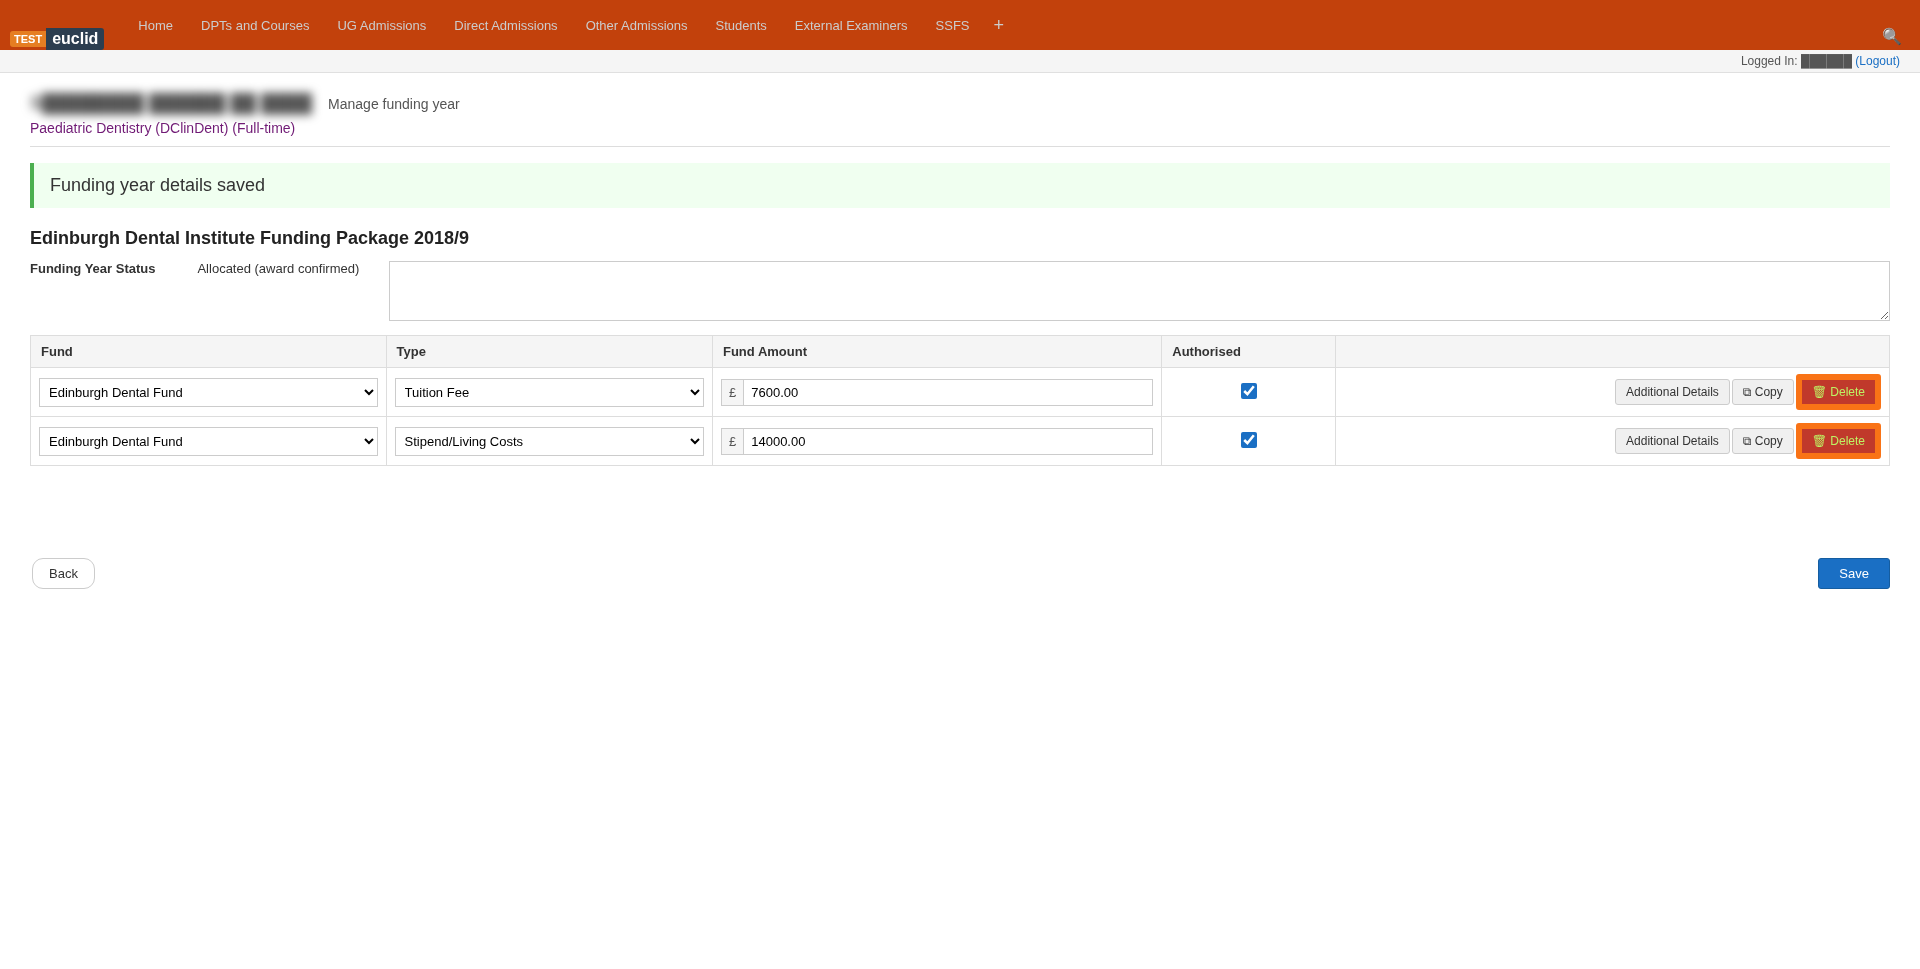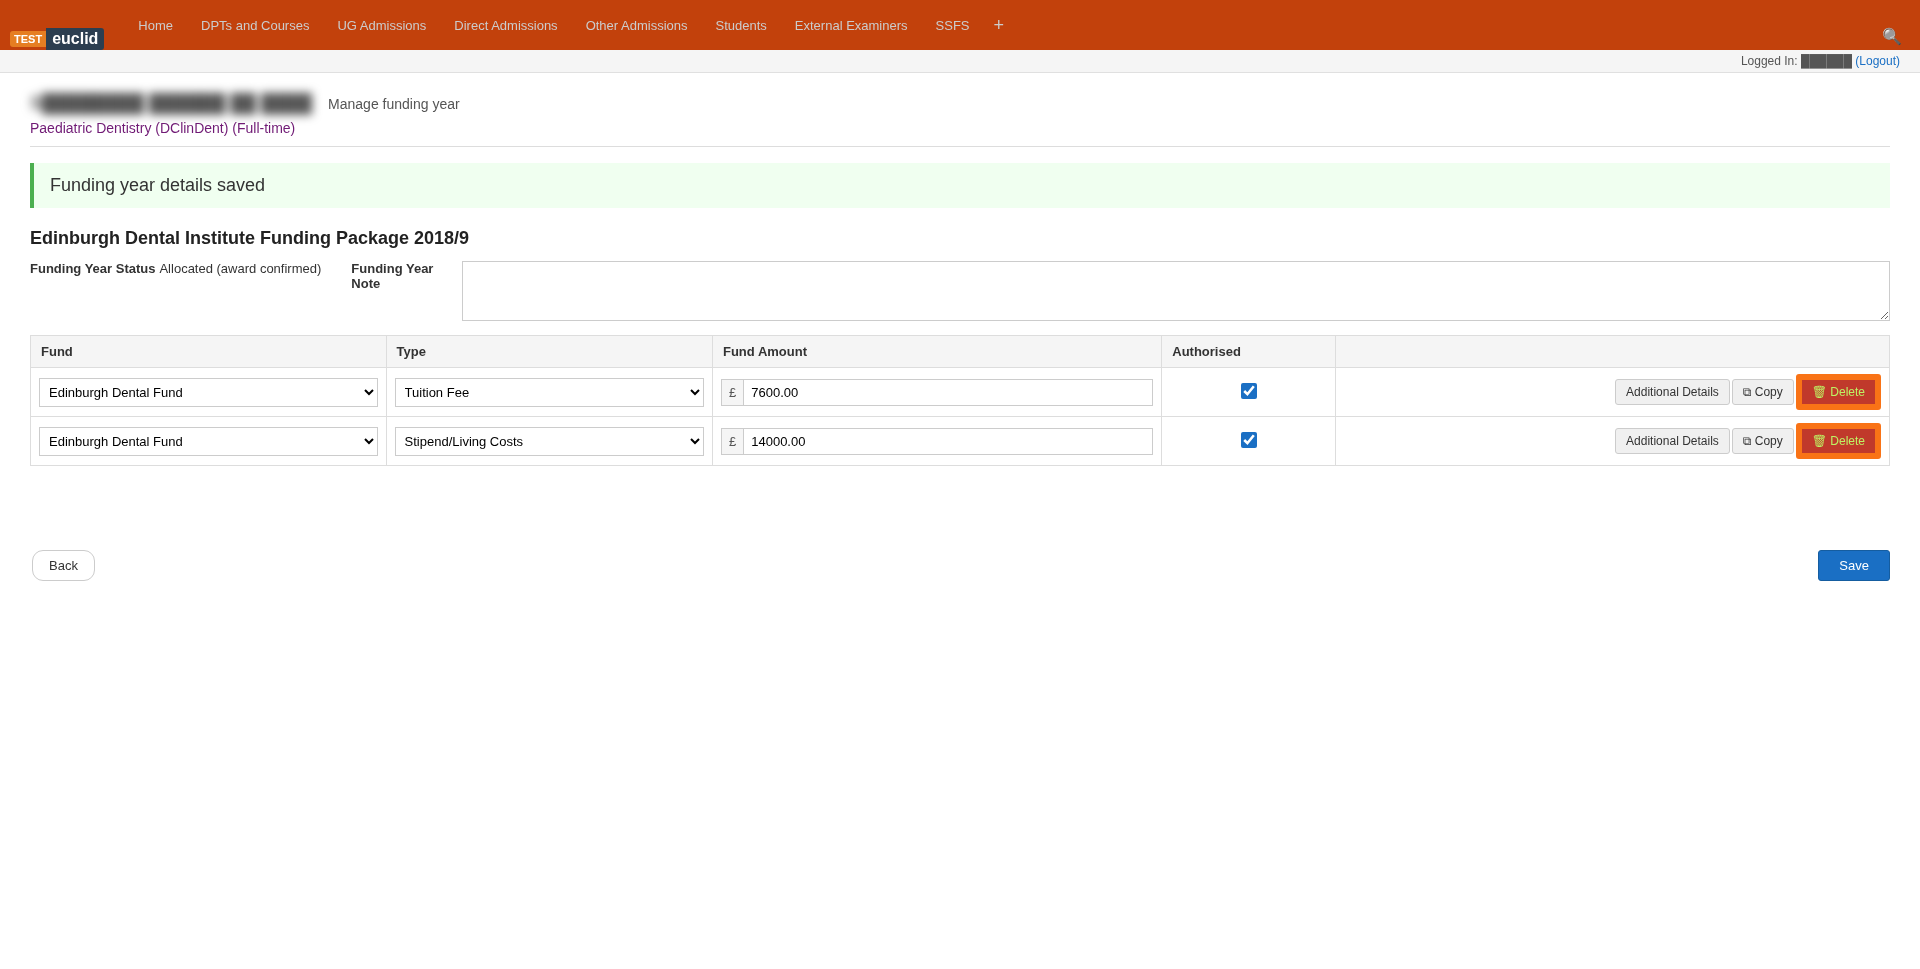--- a/index.html
+++ b/index.html
@@ -147,35 +147,36 @@
       flex: 1;
     }
     .form-label {
       font-weight: bold;
       font-size: 13px;
       color: #333;
     }
     .form-value {
       font-size: 13px;
       color: #333;
+      margin-left: 38px;
     }
     textarea.funding-note-input {
       width: 100%;
       min-height: 60px;
       border: 1px solid #ccc;
       padding: 6px;
       font-size: 13px;
       resize: vertical;
     }
 
     
     .fund-table {
       width: 100%;
       border-collapse: collapse;
-      margin-bottom: 18px;
+      margin-bottom: 26px;
     }
     .fund-table th {
       background: #f5f5f5;
       border: 1px solid #ddd;
       padding: 8px 10px;
       font-size: 13px;
       font-weight: bold;
       text-align: left;
       color: #333;
     }
@@ -344,21 +345,20 @@
   </div>
 
   <div class="package-title">Edinburgh Dental Institute Funding Package 2018/9</div>
 
   <div class="form-row">
     <div class="form-group funding-status">
       <span class="form-label">Funding Year Status</span>
       <span class="form-value">Allocated (award confirmed)</span>
     </div>
     <div class="form-group funding-note">
-      <span class="form-label">Funding Year Note</span>
       <textarea class="funding-note-input" style=""></textarea>
     </div>
   </div>
 
   <table class="fund-table">
     <thead>
       <tr>
         <th>Fund</th>
         <th>Type</th>
         <th>Fund Amount</th>

